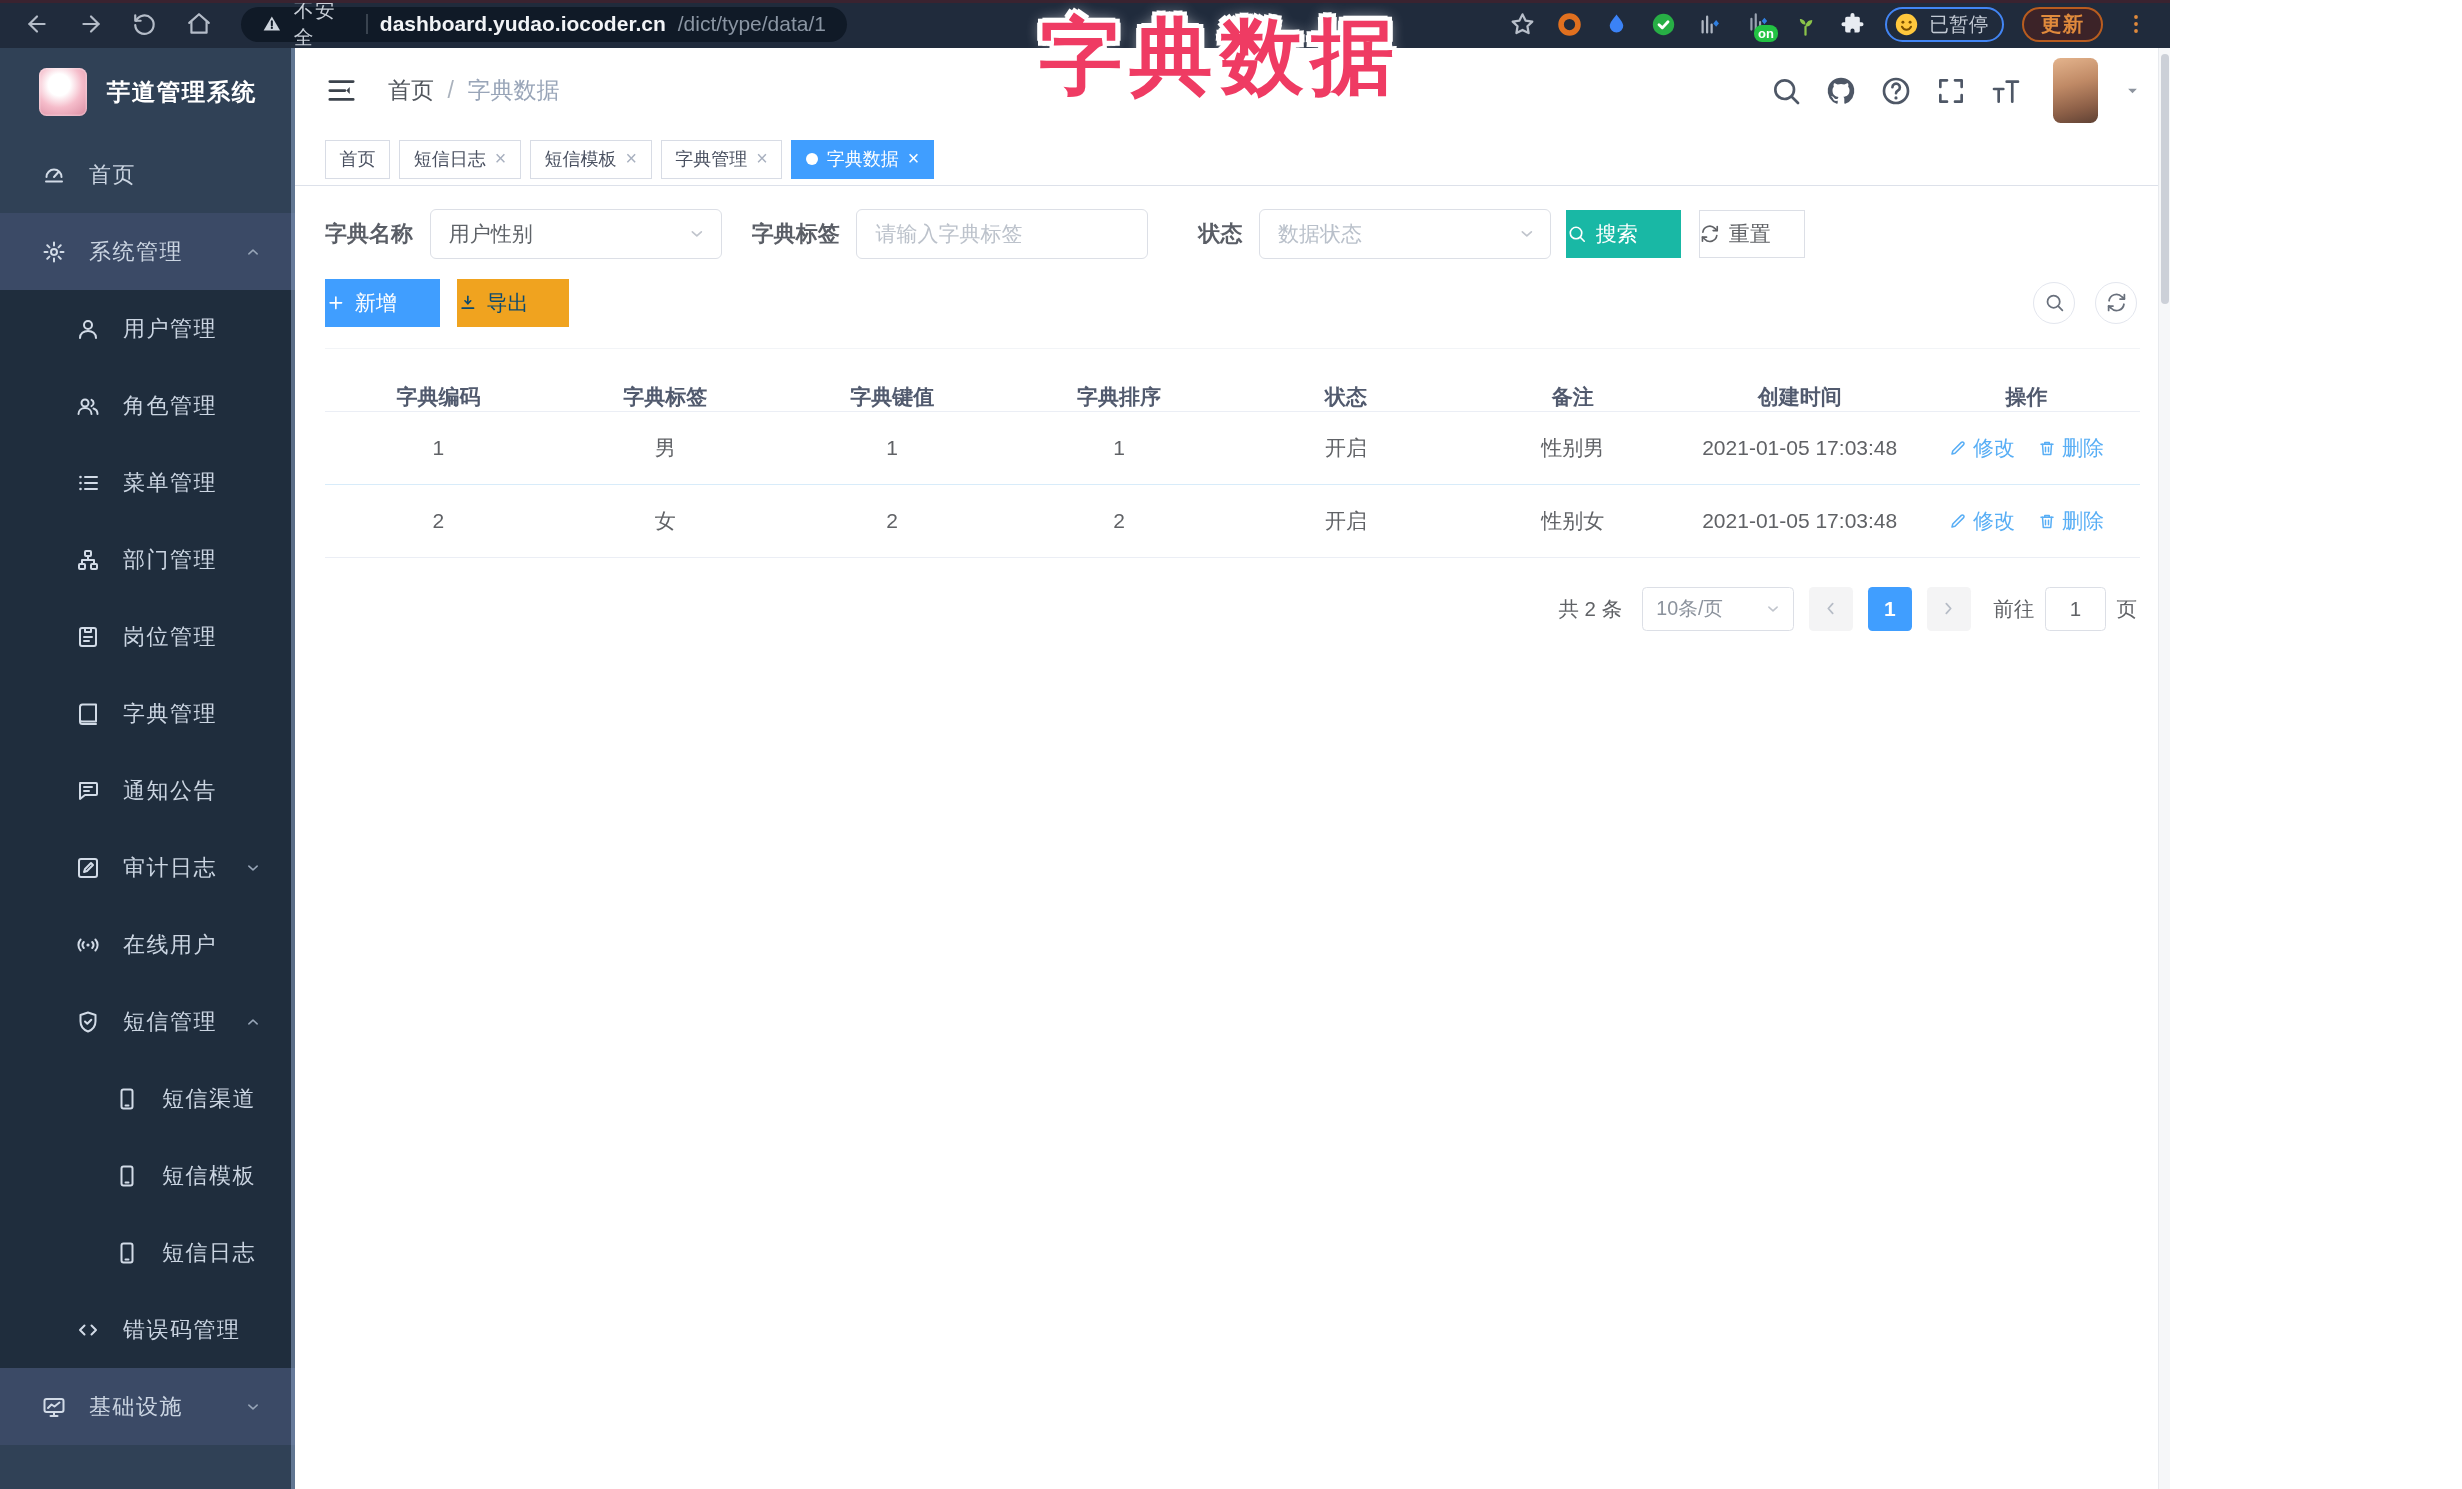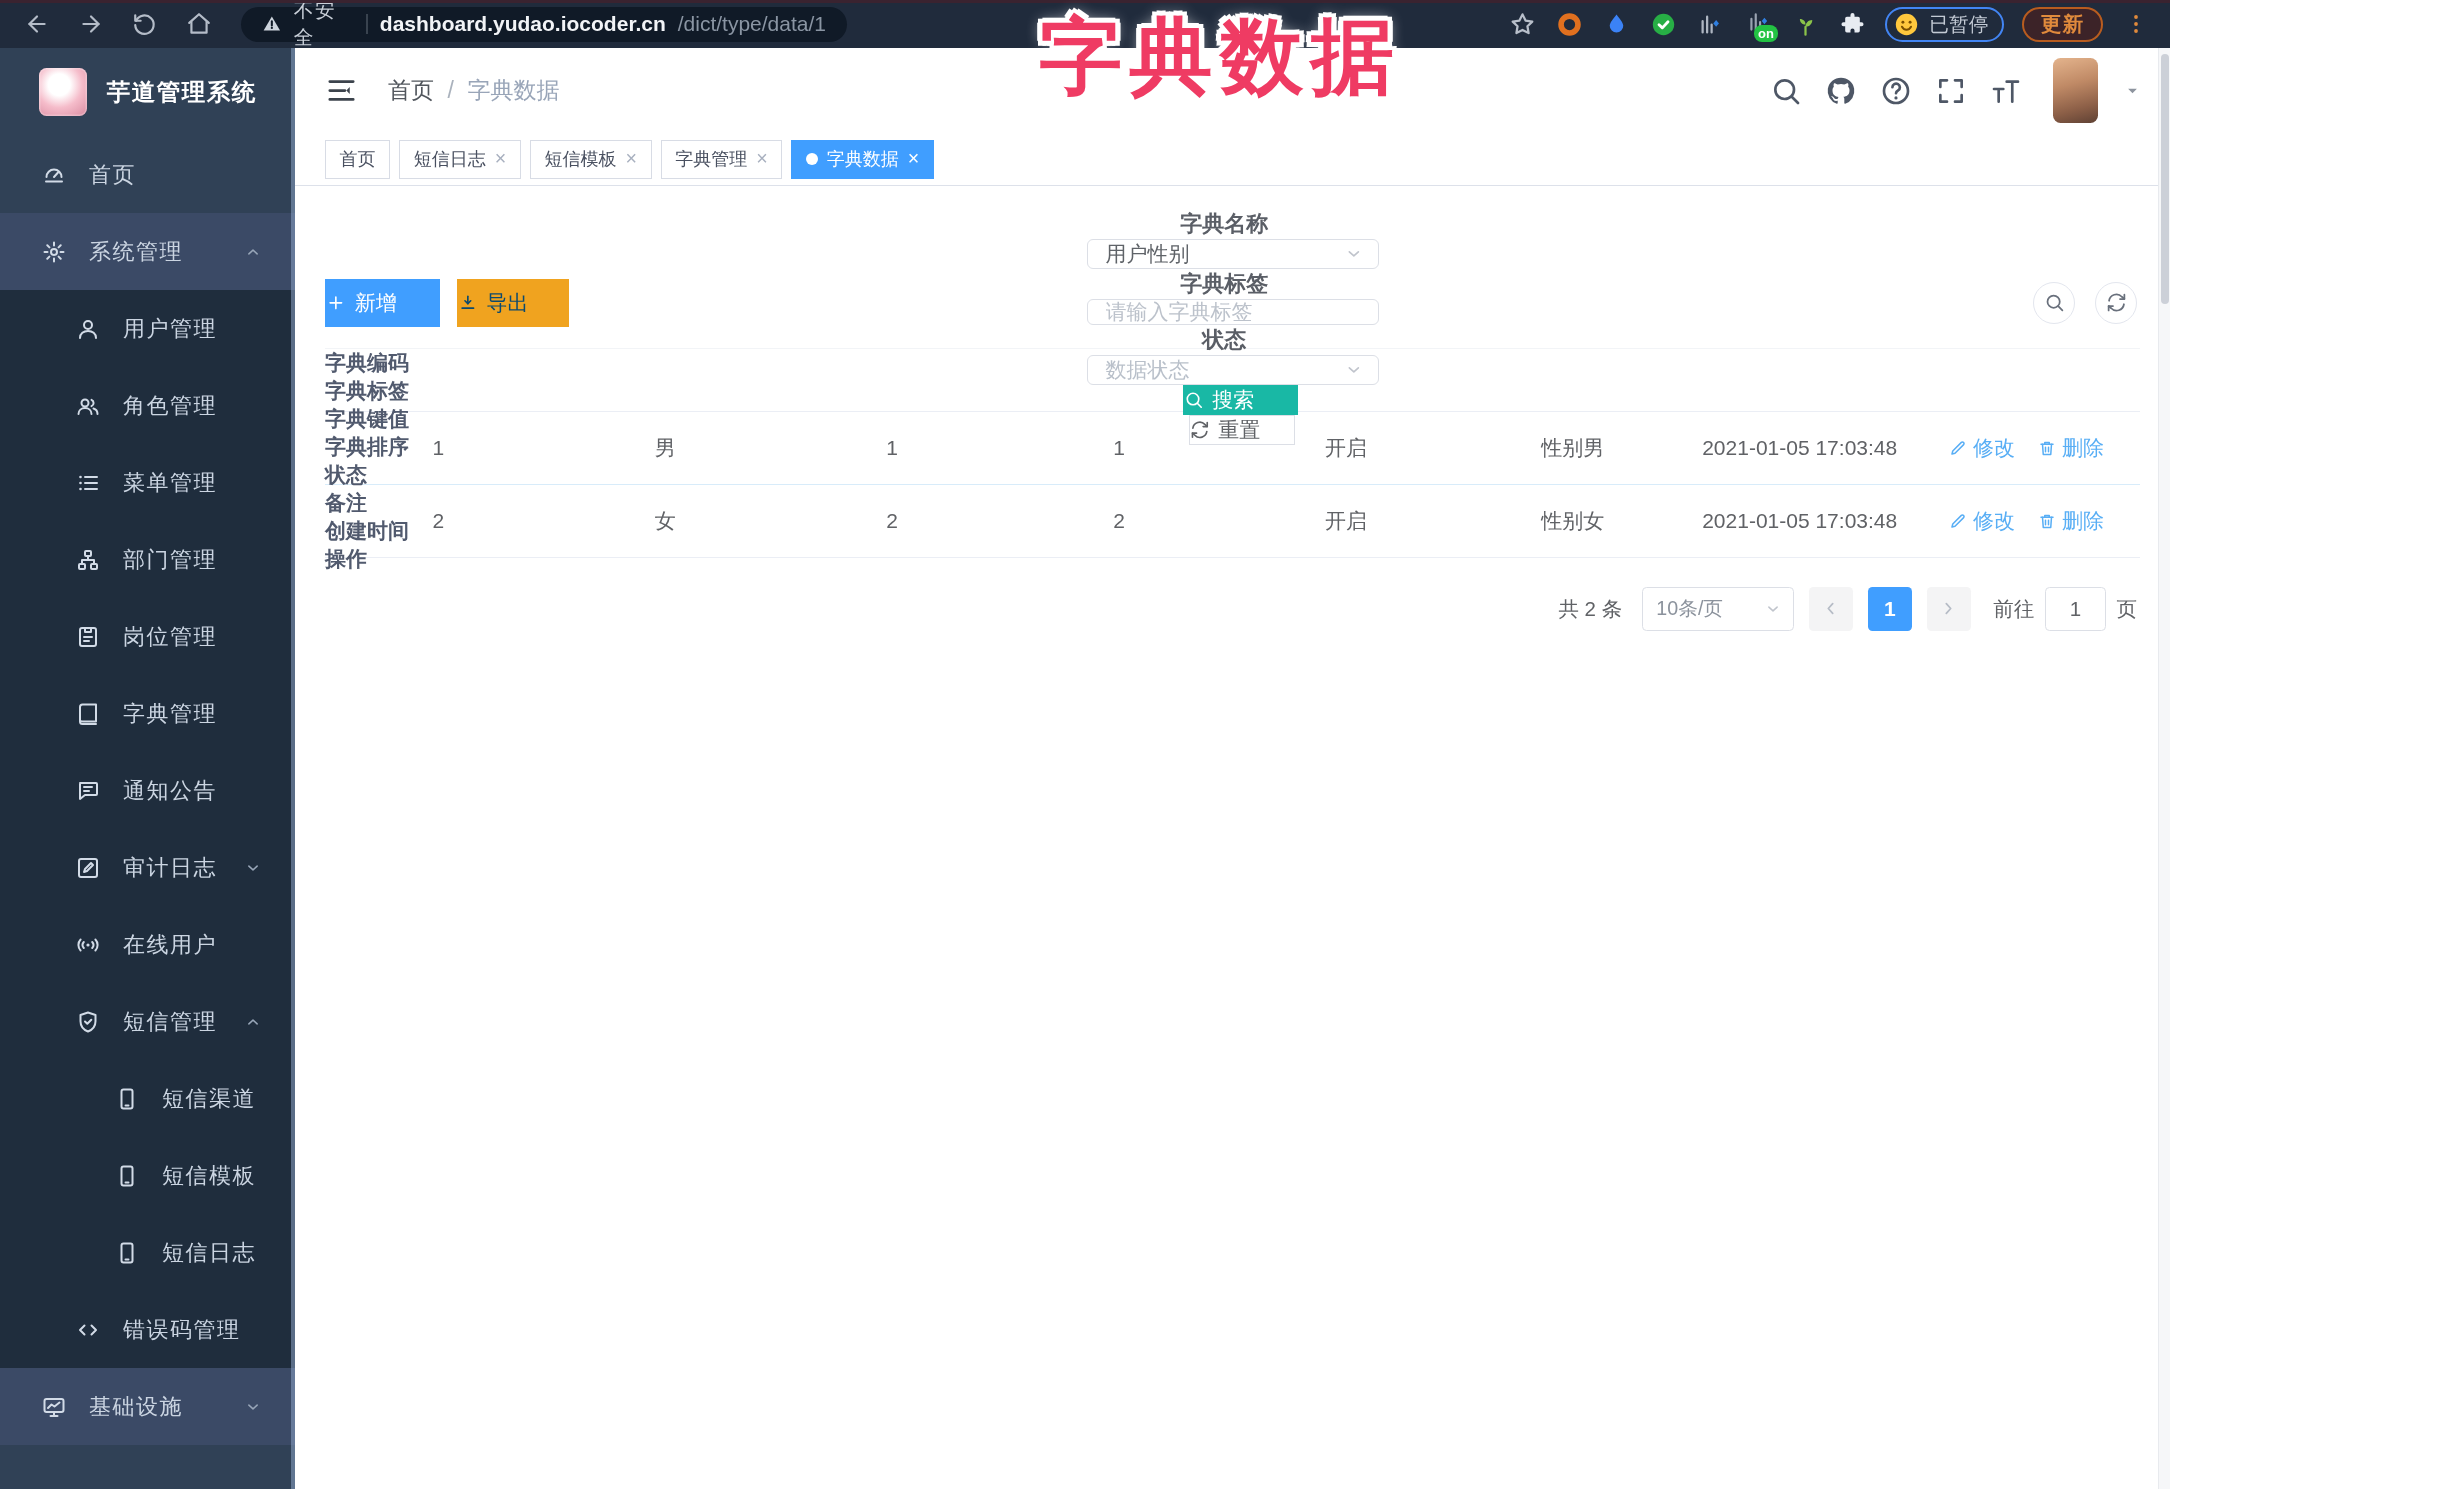--- a/index.html
+++ b/index.html
@@ -79,21 +79,21 @@
   .tagstrip { height:53px; background:#fff; border-bottom:1.5px solid #dde1ea; display:flex; align-items:center; gap:9px; padding-left:30px; }
   .tab { height:39px; display:inline-flex; align-items:center; gap:9px; padding:0 13.6px; border:1.5px solid #d8dce5; background:#fff; color:#495060; font-size:18px; cursor:pointer; }
   .tab .tab-x { font-size:19.7px; color:#a8b0bf; line-height:1; }
   .tab.active { background:var(--accent,#409EFF); border-color:var(--accent,#409EFF); color:#fff; }
   .tab.active .tab-x { color:#fff; }
   .tab-dot { width:12px; height:12px; border-radius:50%; background:#fff; }
 
   .content { flex:1; background:#fff; padding:23px 30px 0 30px; position:relative; }
 
   
-  .filter-row { display:flex; align-items:center; height:50px;flex-direction:column; }
+  .filter-row { display:flex; align-items:center; height:50px; }
   .f-label { font-size:22px; font-weight:700; color:#5a5e66; margin-right:16.7px; white-space:nowrap; }
   .sel { width:292px; height:50px; border:1.5px solid #dcdfe6; border-radius:6px; background:#fff; display:flex; align-items:center; padding:0 18px; position:relative; }
   .sel .sel-val { font-size:21px; color:#5f6368; }
   .sel .sel-ph { font-size:21px; color:#b9c0ca; }
   .sel .sel-arrow { position:absolute; right:13.6px; color:#c0c4cc; display:flex; }
   .f-input { width:292px; height:50px; border:1.5px solid #dcdfe6; border-radius:6px; font-size:21px; color:#5f6368; padding:0 18px; outline:none; font-family:inherit; }
   .f-input::placeholder { color:#bcc2cb; }
   .gap40 { width:30px; } .gap66 { width:50px; }
   .btn { display:inline-flex; align-items:center; gap:9px; height:48px; border-radius:0; font-size:21px; cursor:pointer; border:1.5px solid transparent; white-space:nowrap; }
   .btn-search { background:var(--teal,#19B8A5); color:#fff; width:115px; margin-left:15px; }
@@ -101,21 +101,21 @@
 
   
   .action-row { margin-top:19.7px; height:48px; display:flex; align-items:center; position:relative; }
   .btn-add { background:var(--accent,#409EFF); color:#fff; width:115px; }
   .btn-export { background:var(--orange,#F0A31F); color:#0c4a6e; width:112px; margin-left:16.7px; }
   .round-btns { position:absolute; right:3px; top:3px; display:flex; gap:19.7px; }
   .rbtn { width:42px; height:42px; border-radius:50%; border:1.5px solid #e3e6ee; background:#fff; color:#69707c; display:flex; align-items:center; justify-content:center; cursor:pointer; }
 
   
   .dtable { margin-top:21px; width:100%; }
-  .t-head { display:flex; align-items:flex-start; height:64px; border-top:1.5px solid #f2f4f7; border-bottom:1.5px solid #ebeef5;flex-direction:column; }
+  .t-head { display:flex; align-items:flex-end; height:64px; border-top:1.5px solid #f2f4f7; border-bottom:1.5px solid #ebeef5; }
   .t-head .t-cell { font-weight:700; color:#515a6e; }
   .t-cell { flex:1; text-align:center; font-size:21px; color:#606266; }
   .t-row { display:flex; align-items:center; height:73px; }
   .t-row.r0 { border-bottom:1.5px solid #d8ecfa; }
   .t-row.r1 { border-bottom:1.5px solid #ebeef5; }
   .act-wrap { display:inline-flex; align-items:center; gap:23px; }
   .act-link { display:inline-flex; align-items:center; gap:6px; color:#58aef5; font-size:21px; cursor:pointer; }
 
   
   .pager { margin-top:29px; display:flex; align-items:center; justify-content:flex-end; gap:15px; font-size:20.5px; color:#606266; padding-right:3px; }

